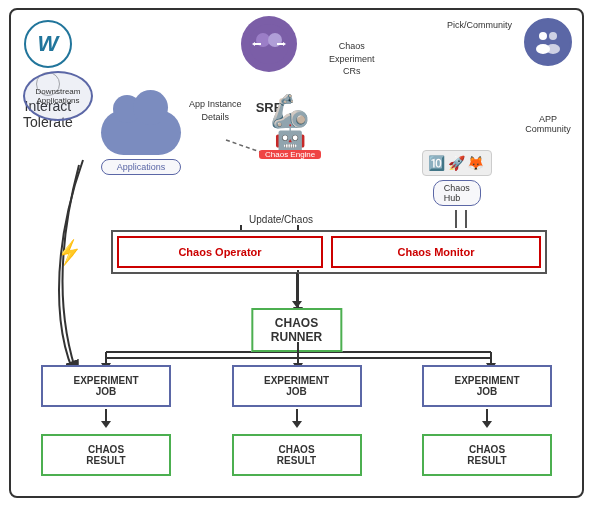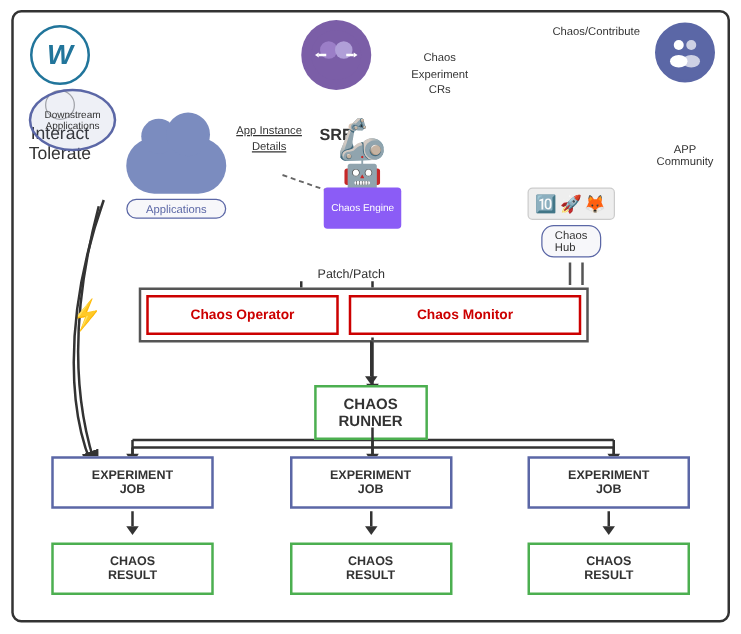--- a/index.html
+++ b/index.html
@@ -155,23 +155,23 @@
       display: flex;
       flex-direction: column;
       align-items: center;
     }
     .robot-icon {
       font-size: 32px;
       line-height: 1;
     }
     .chaos-engine-label {
       font-size: 8px;
-      background: #8b5cf6;
+      background: #ef4444;
       color: white;
-      padding: 12px 6px;
+      padding: 0 6px;
       border-radius: 3px;
       margin-top: 2px;
       white-space: nowrap;
       text-align: right;
     }
     
     .chaos-hub-section {
       position: absolute;
       top: 140px;
       right: 90px;
@@ -324,21 +324,21 @@
     </div>
   </div>
 
   <div class="cloud-section">
     <div class="cloud-shape">
       <span style="position:relative;z-index:1;color:white;font-size:9px;font-weight:bold;"></span>
     </div>
     <div class="cloud-label">Applications</div>
   </div>
 
-  <div style="position:absolute; top:88px; left:178px; font-size:9px; text-align:center; color:#333; line-height:1.4;text-decoration:underline;">
+  <div style="position:absolute; top:88px; left:178px; font-size:9px; text-align:center; color:#333; line-height:1.4;">
     <span>App Instance<br>Details</span>
   </div>
 
   <div class="sre-section" style="position:absolute;top:6px;left:230px;">
     <div class="sre-figure">
 
       <svg width="44" height="44" viewBox="0 0 44 44">
         <circle cx="22" cy="22" r="20" fill="#7b5ea7"></circle>
 
         <circle cx="16" cy="18" r="7" fill="#9b7ec7"></circle>
@@ -352,21 +352,21 @@
       </svg>
     </div>
     <div class="sre-label">SRE</div>
   </div>
 
   <div style="position:absolute; top:30px; left:318px; font-size:9px; text-align:center; color:#333; line-height:1.4;">
     <span>Chaos<br>Experiment<br>CRs</span>
   </div>
 
   <div style="position:absolute; top:10px; right:70px; font-size:9px; text-align:center; color:#333;">
-    <span>Chaos/Contribute</span>
+    <span>Pick/Community</span>
   </div>
 
   <div style="position:absolute; top:8px; right:10px; display:flex; flex-direction:column; align-items:center;gap:48px;">
     <div class="app-community">
 
       <svg width="30" height="30" viewBox="0 0 30 30">
         <circle cx="10" cy="9" r="4" fill="white"></circle>
         <circle cx="20" cy="9" r="4" fill="white" opacity="0.7"></circle>
         <ellipse cx="10" cy="22" rx="7" ry="5" fill="white"></ellipse>
         <ellipse cx="20" cy="22" rx="7" ry="5" fill="white" opacity="0.7"></ellipse>
@@ -386,30 +386,30 @@
 
   <div class="chaos-engine-section">
     <div class="robot-icon">🦾</div>
     <div style="font-size:26px;line-height:0.8;">🤖</div>
     <div class="chaos-engine-label">Chaos Engine</div>
   </div>
 
   <div class="lightning">⚡</div>
 
   <div style="position:absolute; top:200px; left:100px; width:360px; display:flex; align-items:center; justify-content:center; font-size:10px; color:#333;">
-    <span style="flex:1;text-align:center;">Patch/Patch</span>
+    <span style="flex:1;text-align:center;">Update/Chaos</span>
     <div style="width:2px;height:18px;background:#555;margin:0 4px;"></div>
     <div style="width:2px;height:18px;background:#555;margin:0 4px;"></div>
   </div>
 
-  <div style="position:absolute; top:220px; left:100px; width:360px; border:2.5px solid #555; display:flex;">
+  <div style="position:absolute; top:220px; left:100px; width:436px; border:2.5px solid #555; display:flex;">
     <div style="flex:1;border:2px solid #c00;margin:4px;padding:8px 6px;text-align:center;font-size:11px;font-weight:bold;color:#c00;">
       <span>Chaos Operator</span>
     </div>
-    <div style="flex:1;border:2px solid #c00;margin:4px;padding:8px 22px;text-align:center;font-size:11px;font-weight:bold;color:#c00;">
+    <div style="flex:1;border:2px solid #c00;margin:4px;padding:8px 8px;text-align:center;font-size:11px;font-weight:bold;color:#c00;">
       <span>Chaos Monitor</span>
     </div>
   </div>
 
   <div style="position:absolute; top:263px; left:50%; transform:translateX(-50%); display:flex; flex-direction:column; align-items:center;">
     <div style="width:2px;height:28px;background:#333;"></div>
     <div style="width:0;height:0;border-left:5px solid transparent;border-right:5px solid transparent;border-top:7px solid #333;"></div>
   </div>
 
   <div style="position:absolute; top:298px; left:50%; transform:translateX(-50%); border:2.5px solid #4caf50; padding:6px 18px; text-align:center; font-size:12px; font-weight:bold; color:#333; background:#fff; white-space:nowrap;">

